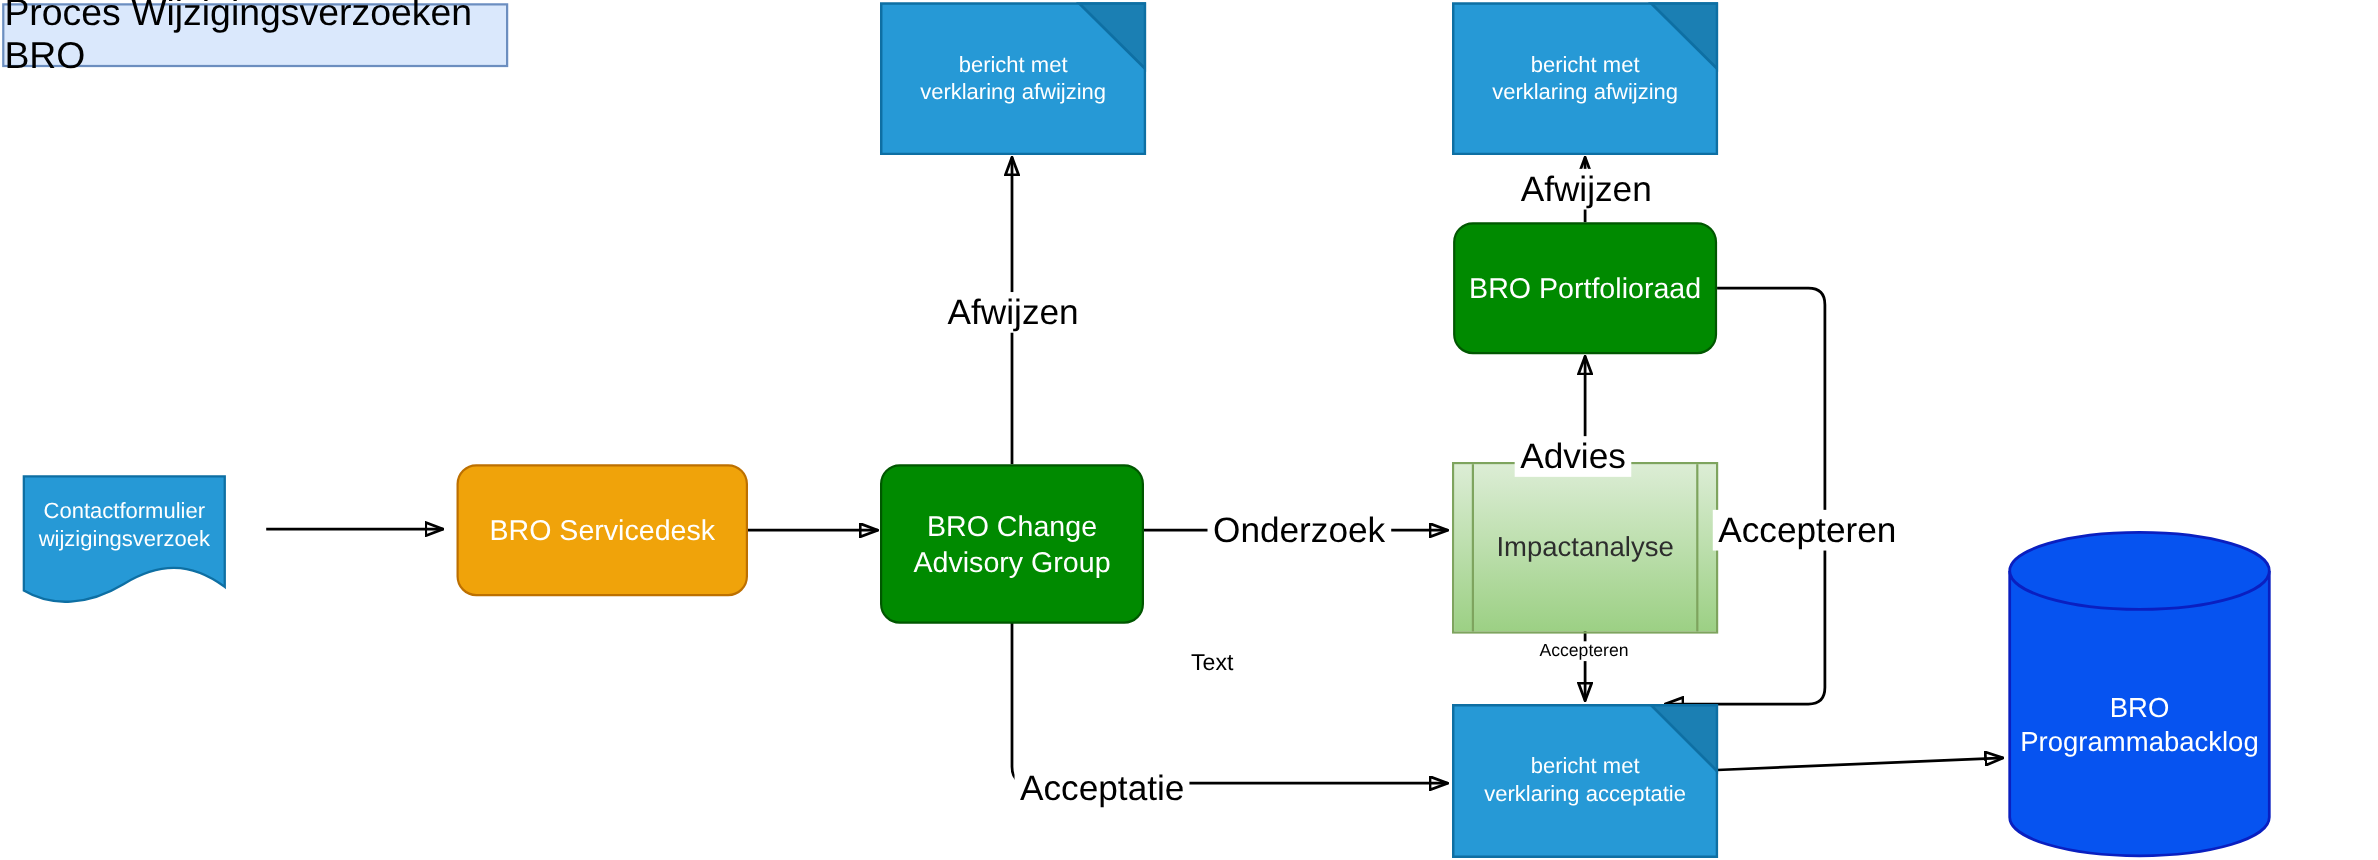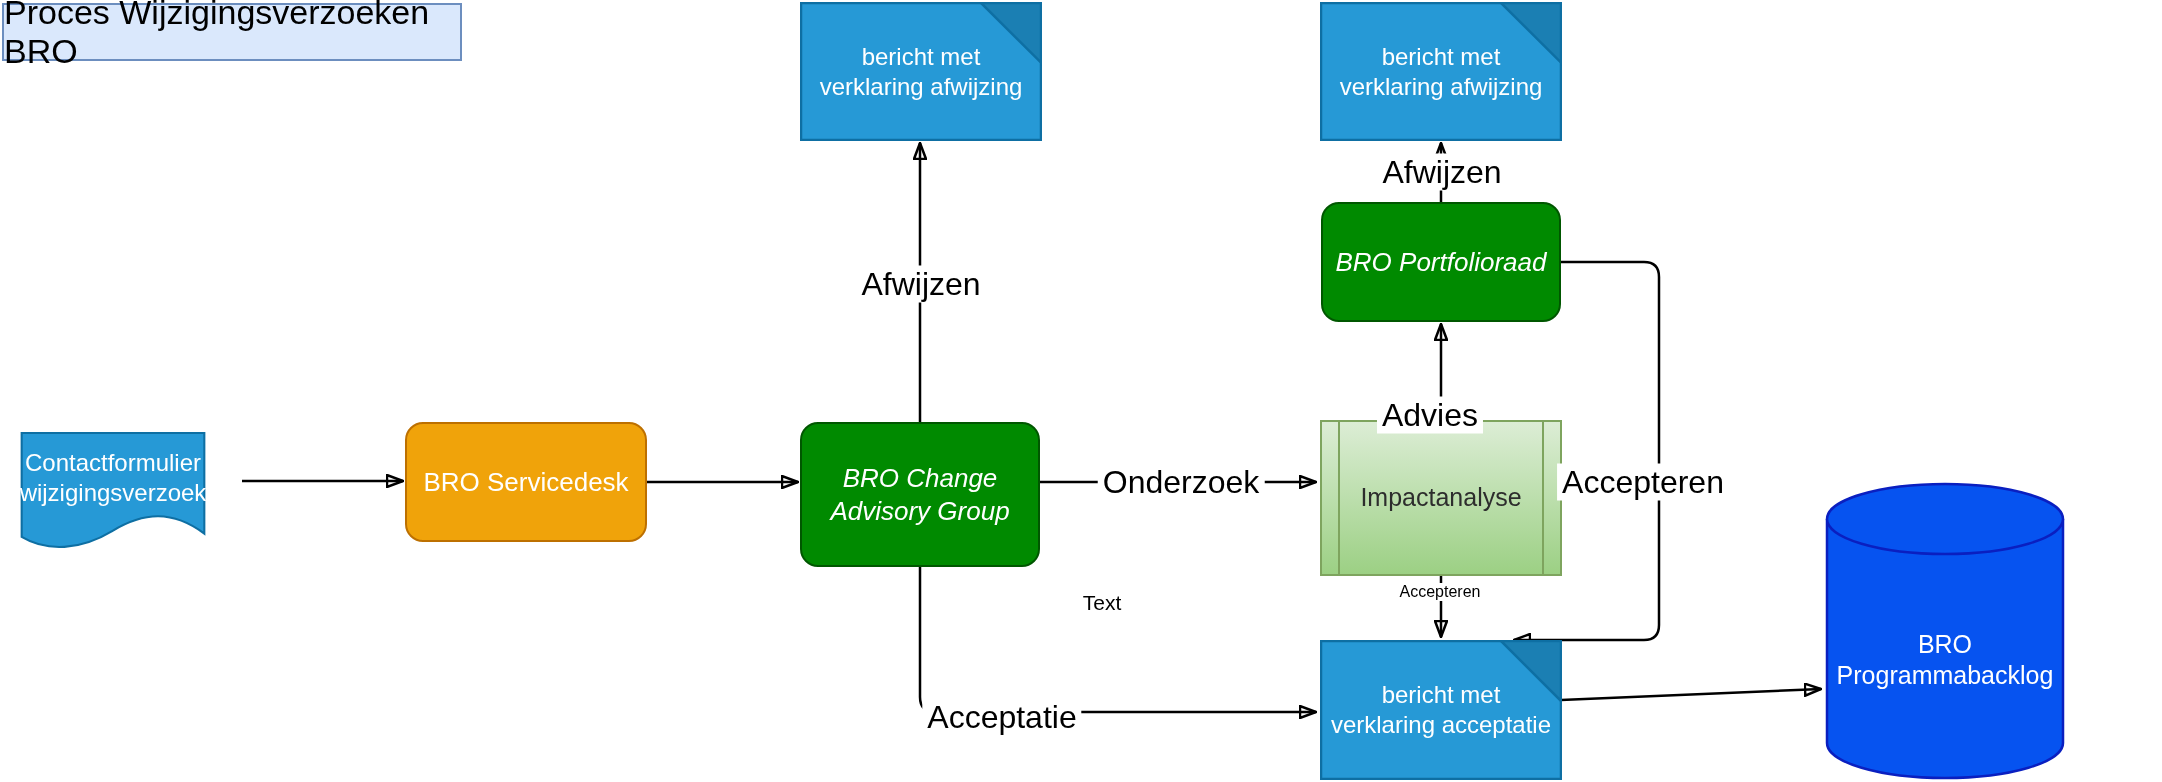--- a/index.html
+++ b/index.html
@@ -4,28 +4,28 @@
 <style>
   html,body{margin:0;padding:0;background:#fff;}
   .canvas{position:relative;width:2162px;height:782px;background:#ffffff;
           font-family:"Liberation Sans",sans-serif;overflow:hidden;}
   .edges{position:absolute;left:0;top:0;width:2162px;height:782px;}
   .edges path{fill:none;stroke:var(--edge);stroke-width:2.5px;}
   .node{position:absolute;display:flex;align-items:center;justify-content:center;
         text-align:center;box-sizing:border-box;}
   .rounded{border:2px solid;border-radius:18px;}
   .servicedesk{background:var(--orange-fill);border-color:var(--orange-stroke);}
-  .greenbox{background:var(--green-fill);border-color:var(--green-stroke);font-style:italic;}
+  .greenbox{background:var(--green-fill);border-color:var(--green-stroke);}
   .impact{background:linear-gradient(var(--impact-top),var(--impact-bottom));
           border:2px solid var(--impact-stroke);}
   .impact .bar{position:absolute;top:0;bottom:0;width:0;border-left:2px solid var(--impact-stroke);}
   .bar-left{left:16px;} .bar-right{right:16px;}
   .node-label{position:relative;color:#fff;font-size:26px;line-height:1.25;white-space:pre-line;z-index:2;}
   .impact-label{color:#2d2d2d;font-size:25px;}
-  .note-label,.doc-label{font-size:24px;}
+  .note-label,.doc-label{font-size:20px;}
   .cyl-label{font-size:25px;padding-top:58px;}
   .shape-svg{position:absolute;left:0;top:0;width:100%;height:100%;z-index:1;}
   .note-main{fill:var(--note-fill);stroke:var(--note-stroke);stroke-width:2.5;}
   .note-fold{fill:var(--note-fold);stroke:var(--note-stroke);stroke-width:2.5;}
   .doc-shape{fill:var(--doc-fill);stroke:var(--doc-stroke);stroke-width:2.5;}
   .cyl-body{fill:var(--cylinder-fill);stroke:var(--cylinder-stroke);stroke-width:2.5;}
   .cyl-top{fill:var(--cylinder-fill);stroke:var(--cylinder-stroke);stroke-width:2.5;}
   .edge-label{position:absolute;transform:translate(-50%,-50%);background:#fff;
               padding:0 5px;font-size:32px;color:#000;white-space:nowrap;z-index:3;}
   .edge-label.small{font-size:16px;}
@@ -61,21 +61,21 @@
   <div class="title-box">Proces Wijzigingsverzoeken BRO</div>
 
   <div class="node" style="left:20px;top:420px;width:186px;height:115px;">
     <svg class="shape-svg" style="height:140px" viewBox="0 0 222 140">
       <path class="doc-shape" d="M2 2 L220 2 L220 122 C 182 94 148 96 110 119 C 72 142 32 144 2 126 Z"></path>
     </svg>
     <span class="node-label doc-label">Contactformulier
 wijzigingsverzoek</span>
   </div>
 
-  <div class="node rounded servicedesk" style="left:405px;top:422px;width:242px;height:120px;text-align:right;">
+  <div class="node rounded servicedesk" style="left:415px;top:422px;width:265px;height:120px;text-align:right;">
     <span class="node-label">BRO Servicedesk</span>
   </div>
 
   <div class="node rounded greenbox" style="left:800px;top:422px;width:240px;height:145px;">
     <span class="node-label">BRO Change
 Advisory Group</span>
   </div>
 
   <div class="node" style="left:800px;top:2px;width:242px;height:139px;">
     <svg class="shape-svg" viewBox="0 0 242 140" preserveAspectRatio="none">

